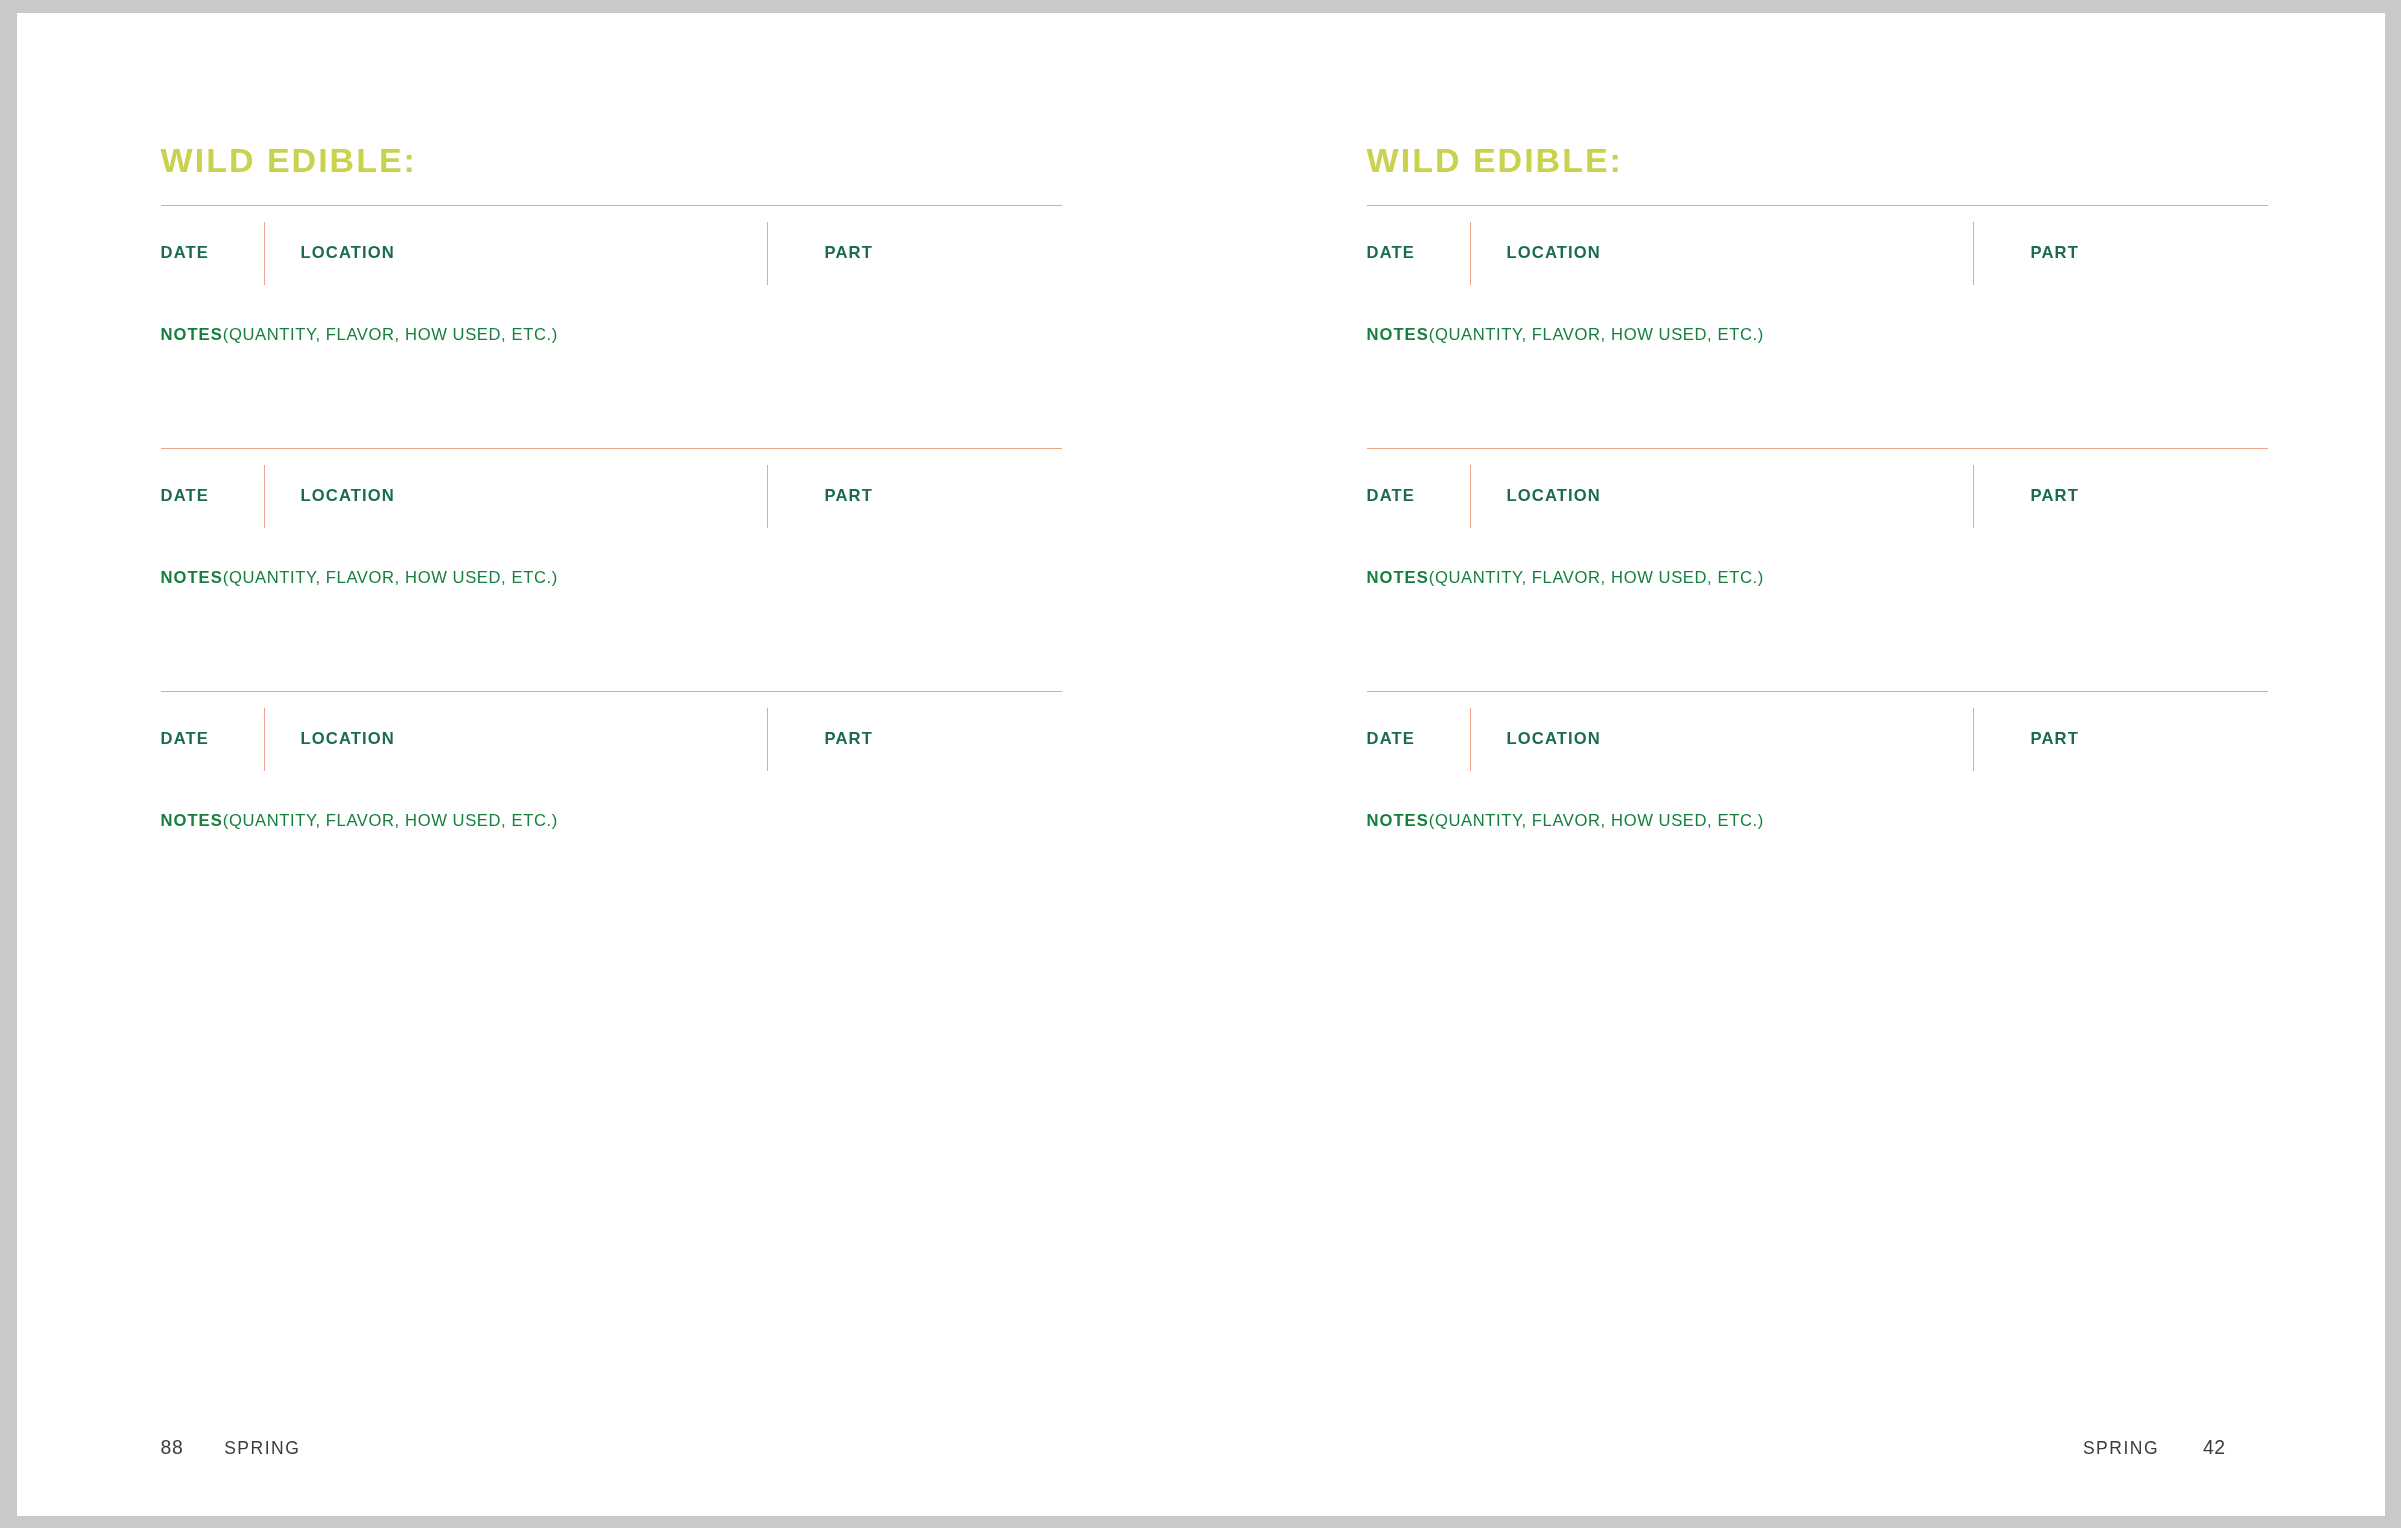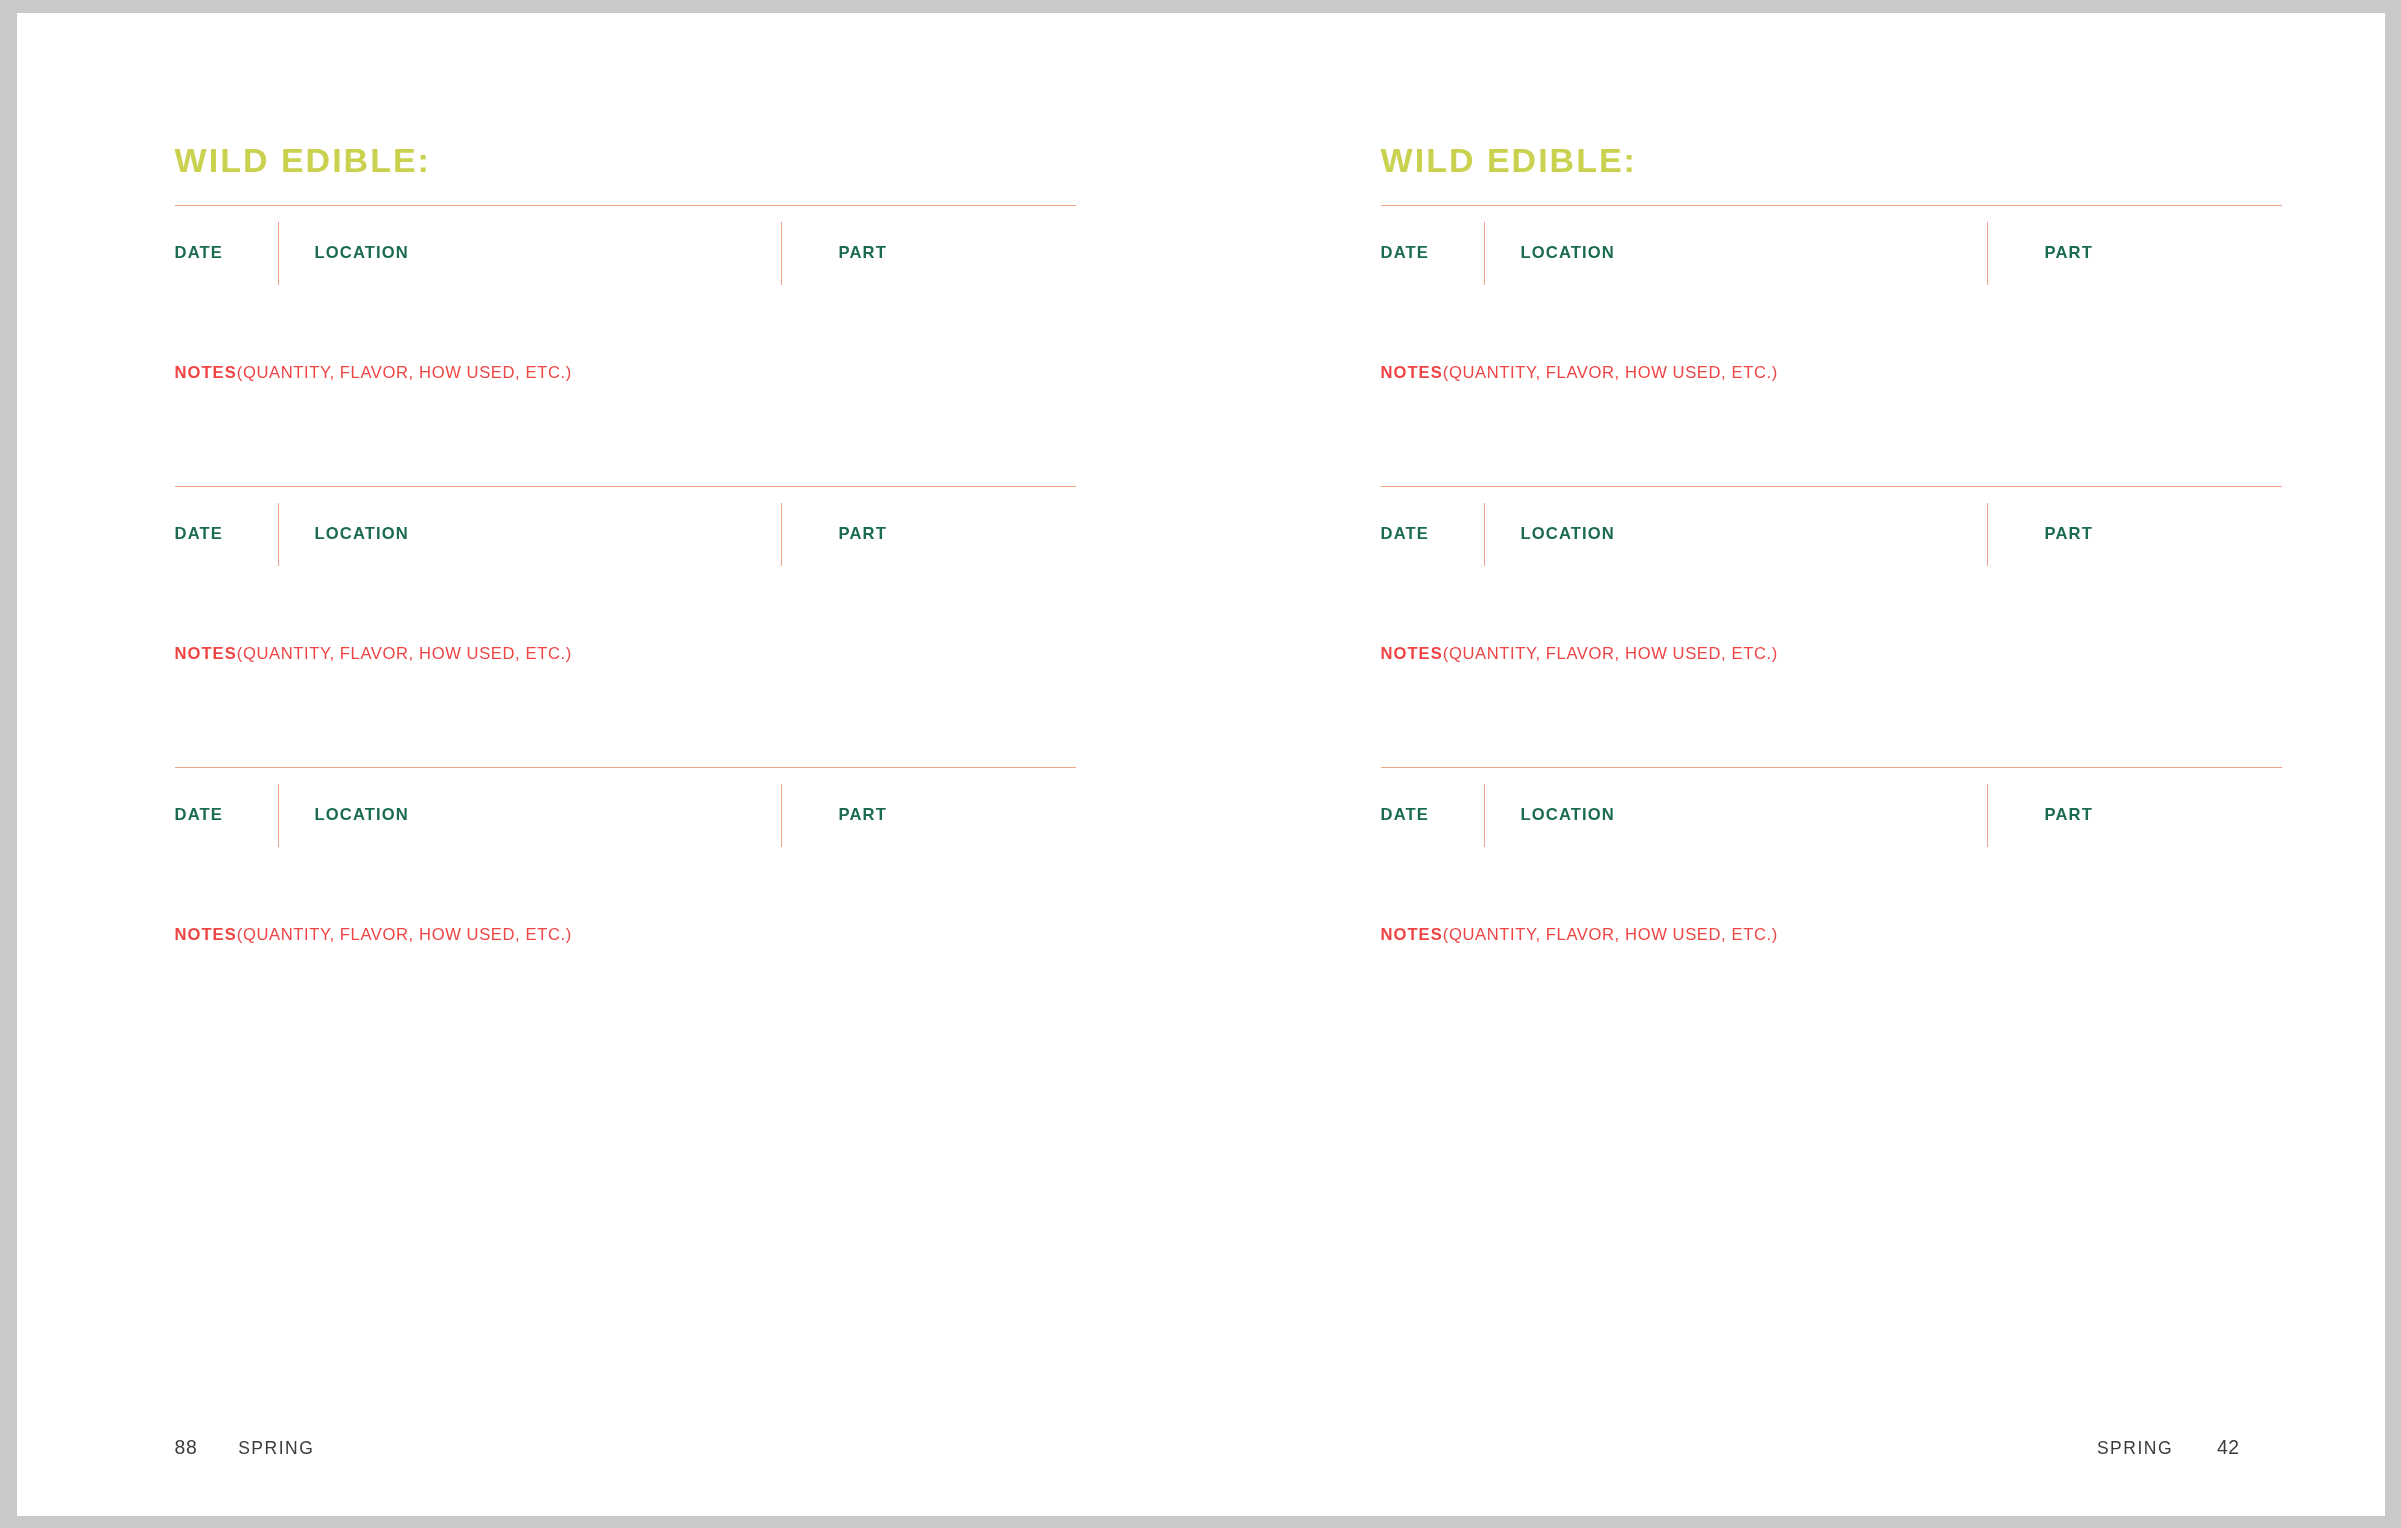--- a/index.html
+++ b/index.html
@@ -21,21 +21,21 @@
   .paper {
     position: absolute;
     left: 16.6px;
     top: 13px;
     width: 2368px;
     height: 1503px;
     background: #ffffff;
   }
   .pages {
     position: absolute;
-    left: 16px;
+    left: 2px;
     top: 0;
     width: 100%;
     height: 100%;
     display: flex;
   }
   .page {
     position: relative;
     width: 50%;
     height: 100%;
     box-sizing: border-box;
@@ -109,24 +109,24 @@
   }
   .field-label {
     font-size: 16.6px;
     font-weight: bold;
     letter-spacing: 1.1px;
     color: #1b6b52;
     white-space: nowrap;
   }
 
   .notes {
-    margin-top: 85px;
+    margin-top: 47px;
     font-size: 16.6px;
     letter-spacing: 0.6px;
-    color: #ef4444;
+    color: #15803d;
     white-space: nowrap;
   }
   .notes .notes-label {
     font-weight: bold;
     letter-spacing: 1px;
   }
   .notes .notes-hint {
     font-weight: normal;
     letter-spacing: 0.6px;
   }

